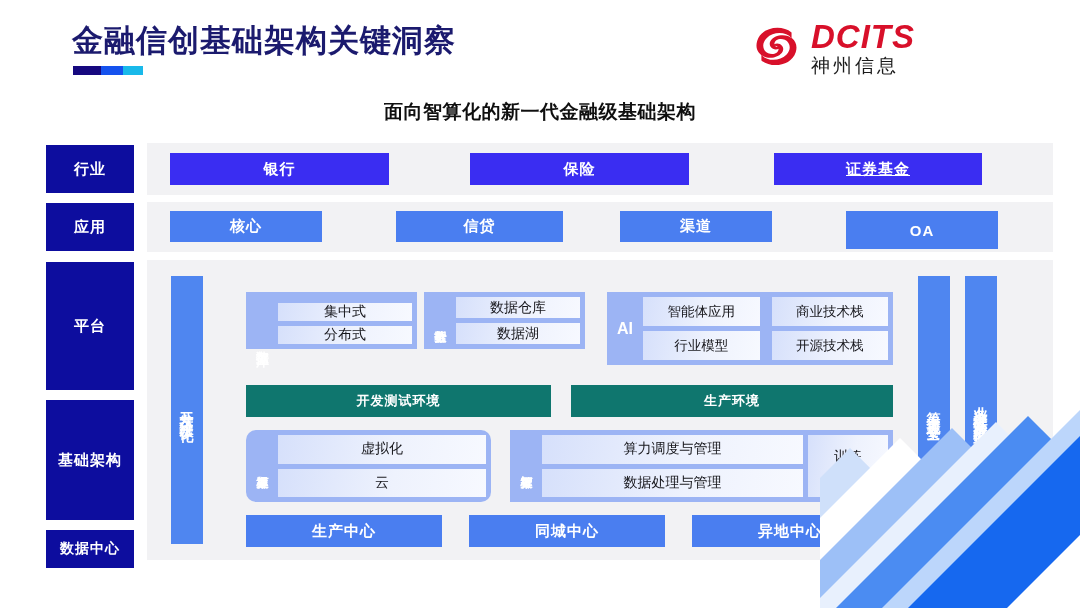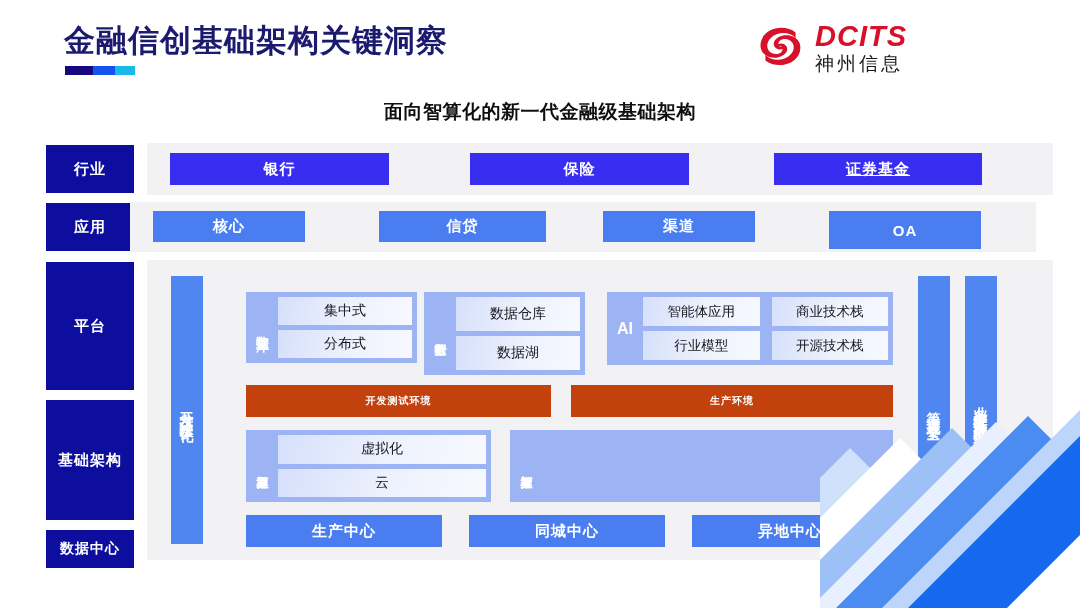--- a/index.html
+++ b/index.html
@@ -8,54 +8,54 @@
     background:#ffffff;
     font-family:"Liberation Sans","DejaVu Sans",sans-serif;
     position:relative;
   }
 
   
   .corner-deco { position:absolute; right:0; bottom:0; width:260px; height:200px; overflow:hidden; pointer-events:none; }
   .corner-deco i { position:absolute; display:block; transform:rotate(45deg); transform-origin:0 0; }
 
   
-  .header { position:absolute; left:4px; top:0; width:939px; height:92px; }
+  .header { position:absolute; left:12px; top:0; width:939px; height:92px; }
   .page-title {
     position:absolute; left:60px; top:20px;
     font-size:31px; font-weight:bold; color:#1b1a6e; letter-spacing:1px;
     white-space:nowrap;
   }
   .title-rule { position:absolute; left:61px; top:66px; width:70px; height:9px; display:flex; }
   .title-rule span { height:100%; }
   .tr0 { width:28px; background:#16087f; }
   .tr1 { width:22px; background:#1552ee; }
   .tr2 { width:20px; background:#19b9ea; }
 
   .logo { position:absolute; right:36px; top:18px; height:58px; display:flex; align-items:center; gap:8px; }
   .logo-mark { width:52px; height:52px; flex:none; }
   .logo-text { display:flex; flex-direction:column; justify-content:center; line-height:1; }
-  .logo-en { font-size:29px; font-weight:bold; font-style:italic; color:#d8102a; letter-spacing:1px; }
+  .logo-en { font-size:33px; font-weight:bold; font-style:italic; color:#d8102a; letter-spacing:1px; }
   .logo-cn { font-size:19px; font-weight:normal; color:#1a1a1a; letter-spacing:3px; margin-top:3px; }
 
   .subtitle {
     position:absolute; left:0; top:99px; width:1080px; text-align:center;
     font-size:19px; font-weight:bold; color:#0f0f0f; letter-spacing:0.5px;
   }
 
   
   .lbl { position:absolute; background:#0d0d9e; color:#fff; font-weight:bold;
          display:flex; align-items:center; justify-content:center; font-size:15px; letter-spacing:1px; }
   .panel { position:absolute; background:#f2f2f4; }
 
   .btn { position:absolute; display:flex; align-items:center; justify-content:center;
          color:#fff; font-weight:bold; font-size:15px; letter-spacing:1px; }
   .btn-industry { background:#3a2df2; }
   .btn-app { background:#4a7ef0; }
   .btn-dc  { background:#4a7ef0; }
-  .btn-env { background:#c2410c; font-size:10px; }
+  .btn-env { background:#0f766e; font-size:13px; }
 
   
   .vbar { position:absolute; background:#4f86f0; color:#fff; font-weight:bold;
           display:flex; align-items:center; justify-content:center;
           writing-mode:vertical-rl; text-orientation:upright;
           font-size:14px; letter-spacing:3px; }
 
   
   .group { position:absolute; background:#9cb4f4; display:flex; align-items:stretch; padding:5px; gap:5px; }
   .group-label { color:#fff; font-weight:bold; font-size:13px; letter-spacing:1px;
@@ -104,40 +104,40 @@
 <div class="lbl" style="left:46px;  top:262px; width:88px; height:128px;">平台</div>
 <div class="lbl" style="left:46px;  top:400px; width:88px; height:120px;">基础架构</div>
 <div class="lbl" style="left:46px;  top:530px; width:88px; height:38px; font-size:14px;">数据中心</div>
 
 <div class="panel" style="left:147px; top:143px; width:906px; height:52px;">
   <div class="btn btn-industry" style="left:23px;  top:10px; width:219px; height:32px;">银行</div>
   <div class="btn btn-industry" style="left:323px; top:10px; width:219px; height:32px;">保险</div>
   <div class="btn btn-industry" style="left:627px; top:10px; width:208px; height:32px;text-decoration:underline;">证券基金</div>
 </div>
 
-<div class="panel" style="left:130px; top:202px; width:906px; height:50px;">
+<div class="panel" style="left:147px; top:202px; width:906px; height:50px;">
   <div class="btn btn-app" style="left:23px;  top:9px; width:152px; height:31px;">核心</div>
   <div class="btn btn-app" style="left:249px; top:9px; width:167px; height:31px;">信贷</div>
   <div class="btn btn-app" style="left:473px; top:9px; width:152px; height:31px;">渠道</div>
   <div class="btn btn-app" style="left:699px; top:9px; width:152px; height:38px;">OA</div>
 </div>
 
 <div class="panel" style="left:147px; top:260px; width:906px; height:300px;">
 
   <div class="vbar" style="left:24px; top:16px; width:32px; height:268px;">开发运维一体化</div>
 
-  <div class="group" style="left:99px; top:32px; width:171px; height:71px;">
+  <div class="group" style="left:99px; top:32px; width:171px; height:57px;align-items:flex-end;">
     <div class="group-label">数据库</div>
     <div class="group-body">
       <div class="cell">集中式</div>
       <div class="cell">分布式</div>
     </div>
   </div>
 
-  <div class="group" style="left:277px; top:32px; width:161px; height:83px;">
+  <div class="group" style="left:277px; top:32px; width:161px; height:57px;">
     <div class="group-label" style="letter-spacing:0px; font-size:12px;">数据分析</div>
     <div class="group-body">
       <div class="cell">数据仓库</div>
       <div class="cell">数据湖</div>
     </div>
   </div>
 
   <div class="group" style="left:460px; top:32px; width:286px; height:73px;">
     <div class="ai-tag">AI</div>
     <div class="group-body">
@@ -148,30 +148,40 @@
       <div class="group-row">
         <div class="cell cell-ai">行业模型</div>
         <div class="cell cell-ai">开源技术栈</div>
       </div>
     </div>
   </div>
 
   <div class="btn btn-env" style="left:99px; top:125px; width:305px; height:32px;">开发测试环境</div>
   <div class="btn btn-env" style="left:424px; top:125px; width:322px; height:32px;">生产环境</div>
 
-  <div class="group" style="left:99px; top:170px; width:245px; height:72px;">
+  <div class="group" style="left:99px; top:170px; width:245px; height:72px;border-radius:10px;">
     <div class="group-label" style="letter-spacing:0px; font-size:12px;">通算框架</div>
     <div class="group-body">
       <div class="cell">虚拟化</div>
       <div class="cell">云</div>
     </div>
   </div>
 
   <div class="group" style="left:363px; top:170px; width:383px; height:72px;">
     <div class="group-label" style="letter-spacing:0px; font-size:12px;">智算框架</div>
+    <div class="group-body" style="flex-direction:row;">
+      <div style="flex:1; display:flex; flex-direction:column; gap:5px;">
+        <div class="cell">算力调度与管理</div>
+        <div class="cell">数据处理与管理</div>
+      </div>
+      <div class="cell" style="flex:none; width:80px; flex-direction:column; line-height:1.35;">
+        <span>训练</span>
+        <span>推理</span>
+      </div>
+    </div>
   </div>
 
   <div class="btn btn-dc" style="left:99px; top:255px; width:196px; height:32px;">生产中心</div>
   <div class="btn btn-dc" style="left:322px; top:255px; width:196px; height:32px;">同城中心</div>
   <div class="btn btn-dc" style="left:545px; top:255px; width:196px; height:32px;">异地中心</div>
 
   <div class="vbar" style="left:771px; top:16px; width:32px; height:268px;">等保合规安全</div>
   <div class="vbar" style="left:818px; top:16px; width:32px; height:268px;">业务连续性及数据保护</div>
 </div>
 

